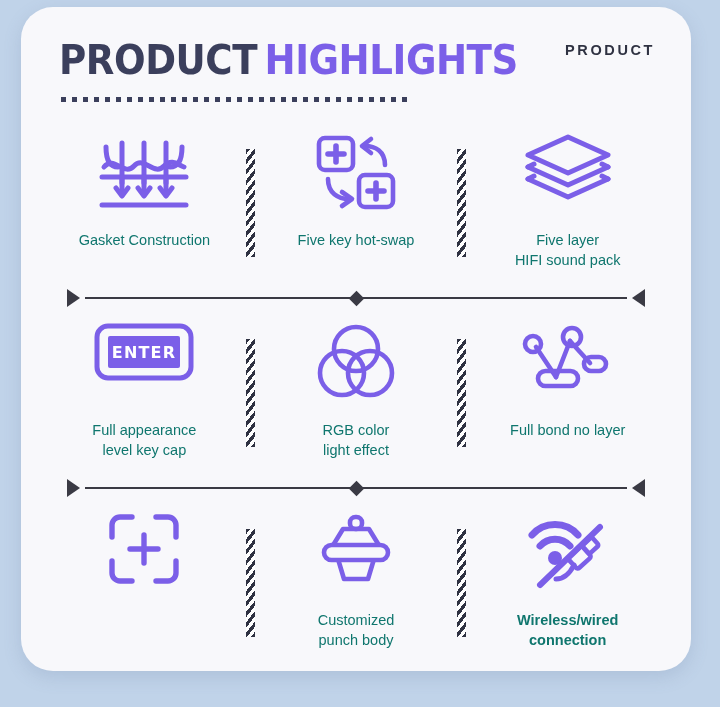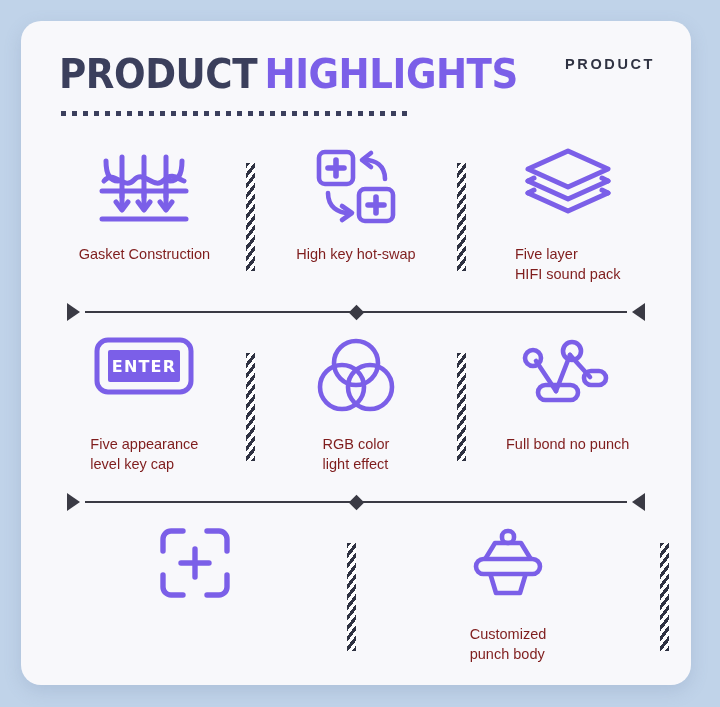--- a/index.html
+++ b/index.html
@@ -12,25 +12,25 @@
 
   body {
     background: #c0d3e9;
     font-family: "Liberation Sans", sans-serif;
     overflow: hidden;
   }
 
   .card {
     position: absolute;
     left: 21px;
-    top: 21px;
+    top: 7px;
     width: 670px;
     height: 664px;
     background: #f8f8fb;
-    border-radius: 20px;
+    border-radius: 32px;
     box-shadow: 0 6px 18px rgba(90,110,150,.18);
     overflow: hidden;
   }
 
   
   .header {
     position: relative;
     height: 112px;
   }
 
@@ -94,24 +94,24 @@
 
   .icon-wrap {
     height: 86px;
     display: flex;
     align-items: flex-start;
     justify-content: center;
   }
 
   .cell-label {
     margin-top: 12px;
-    text-align: left;
+    text-align: center;
     font-size: 14.5px;
     line-height: 1.35;
-    color: #7f1d1d;
+    color: #0f766e;
     white-space: pre-line;
   }
   .cell-label.bold { font-weight: 700; }
 
   
   .vsep {
     flex: 0 0 9px;
     align-self: center;
     width: 9px;
     height: 108px;
@@ -210,21 +210,21 @@
             <rect x="6" y="5" width="34" height="32" rx="6"></rect>
             <path d="M23 13 L23 29 M15 21 L31 21" stroke-width="5.6"></path>
             <rect x="46" y="42" width="34" height="32" rx="6"></rect>
             <path d="M63 50 L63 66 M55 58 L71 58" stroke-width="5.6"></path>
             <path d="M72 32 C72 18, 62 13, 52 13"></path>
             <path d="M58 6 L49 13 L58 20" fill="none"></path>
             <path d="M15 46 C15 60, 25 66, 36 66"></path>
             <path d="M29 59 L39 66 L29 73"></path>
           </svg>
         </div>
-        <div class="cell-label">High key hot-swap</div>
+        <div class="cell-label">Five key hot-swap</div>
       </div>
 
       <div class="vsep"></div>
 
       <div class="cell">
         <div class="icon-wrap">
           <svg width="92" height="74" viewBox="0 0 92 74" fill="none" stroke="#7b5fe8" stroke-width="5" stroke-linecap="round" stroke-linejoin="round">
             <path d="M46 4 L86 22 L46 40 L6 22 Z"></path>
             <path d="M6 34 L46 52 L86 34"></path>
             <path d="M6 34 L12 31"></path>
@@ -249,21 +249,21 @@
     <div class="row">
 
       <div class="cell">
         <div class="icon-wrap">
           <svg width="100" height="58" viewBox="0 0 100 58">
             <rect x="3" y="3" width="94" height="52" rx="11" fill="none" stroke="#7b5fe8" stroke-width="5"></rect>
             <rect x="14" y="13" width="72" height="32" rx="2" fill="#7b5fe8"></rect>
             <text x="50" y="35" text-anchor="middle" font-family="DejaVu Sans, sans-serif" font-size="16" font-weight="700" letter-spacing="1.2" fill="#ffffff">ENTER</text>
           </svg>
         </div>
-        <div class="cell-label">Five appearance
+        <div class="cell-label">Full appearance
 level key cap</div>
       </div>
 
       <div class="vsep"></div>
 
       <div class="cell">
         <div class="icon-wrap">
           <svg width="78" height="78" viewBox="0 0 78 78" fill="none" stroke="#7b5fe8" stroke-width="4.6">
             <circle cx="39" cy="26" r="22"></circle>
             <circle cx="25" cy="50" r="22"></circle>
@@ -281,21 +281,21 @@
           <svg width="100" height="68" viewBox="0 0 100 68" fill="none" stroke="#7b5fe8" stroke-width="4.6" stroke-linecap="round" stroke-linejoin="round">
             <path d="M18 24 L38 54"></path>
             <path d="M52 18 L38 54"></path>
             <path d="M52 18 L72 40"></path>
             <rect x="20" y="48" width="40" height="15" rx="7.5"></rect>
             <circle cx="15" cy="21" r="8"></circle>
             <circle cx="54" cy="14" r="9"></circle>
             <rect x="66" y="34" width="22" height="14" rx="7"></rect>
           </svg>
         </div>
-        <div class="cell-label">Full bond no punch</div>
+        <div class="cell-label">Full bond no layer</div>
       </div>
     </div>
 
     <div class="hdiv">
       <span class="tri left"></span>
       <span class="line"></span>
       <span class="diamond"></span>
       <span class="tri right"></span>
     </div>
 
@@ -323,16 +323,31 @@
             <path d="M24 46 L30 66 L54 66 L60 46"></path>
             <rect x="10" y="32" width="64" height="15" rx="7.5" fill="#f8f8fb"></rect>
           </svg>
         </div>
         <div class="cell-label">Customized
 punch body</div>
       </div>
 
       <div class="vsep"></div>
 
+      <div class="cell">
+        <div class="icon-wrap">
+          <svg width="84" height="76" viewBox="0 0 84 76" fill="none" stroke="#7b5fe8" stroke-linecap="round" stroke-linejoin="round">
+            <path d="M6 22 C18 8, 40 8, 52 22" stroke-width="7"></path>
+            <path d="M14 33 C22 24, 36 24, 44 33" stroke-width="7"></path>
+            <circle cx="29" cy="45" r="7" fill="#7b5fe8" stroke="none"></circle>
+            <path d="M30 66 C38 66, 44 60, 48 52" stroke-width="5"></path>
+            <rect x="44" y="37" width="19" height="15" rx="2.5" stroke-width="4.6" transform="rotate(-42 53.5 44.5)"></rect>
+            <rect x="58" y="27" width="13" height="11" rx="2" stroke-width="4.6" transform="rotate(-42 64.5 32.5)"></rect>
+            <path d="M74 14 L14 72" stroke-width="6"></path>
+          </svg>
+        </div>
+        <div class="cell-label bold">Wireless/wired
+connection</div>
+      </div>
     </div>
 
   </div>
 </div>
 
 </body></html>

